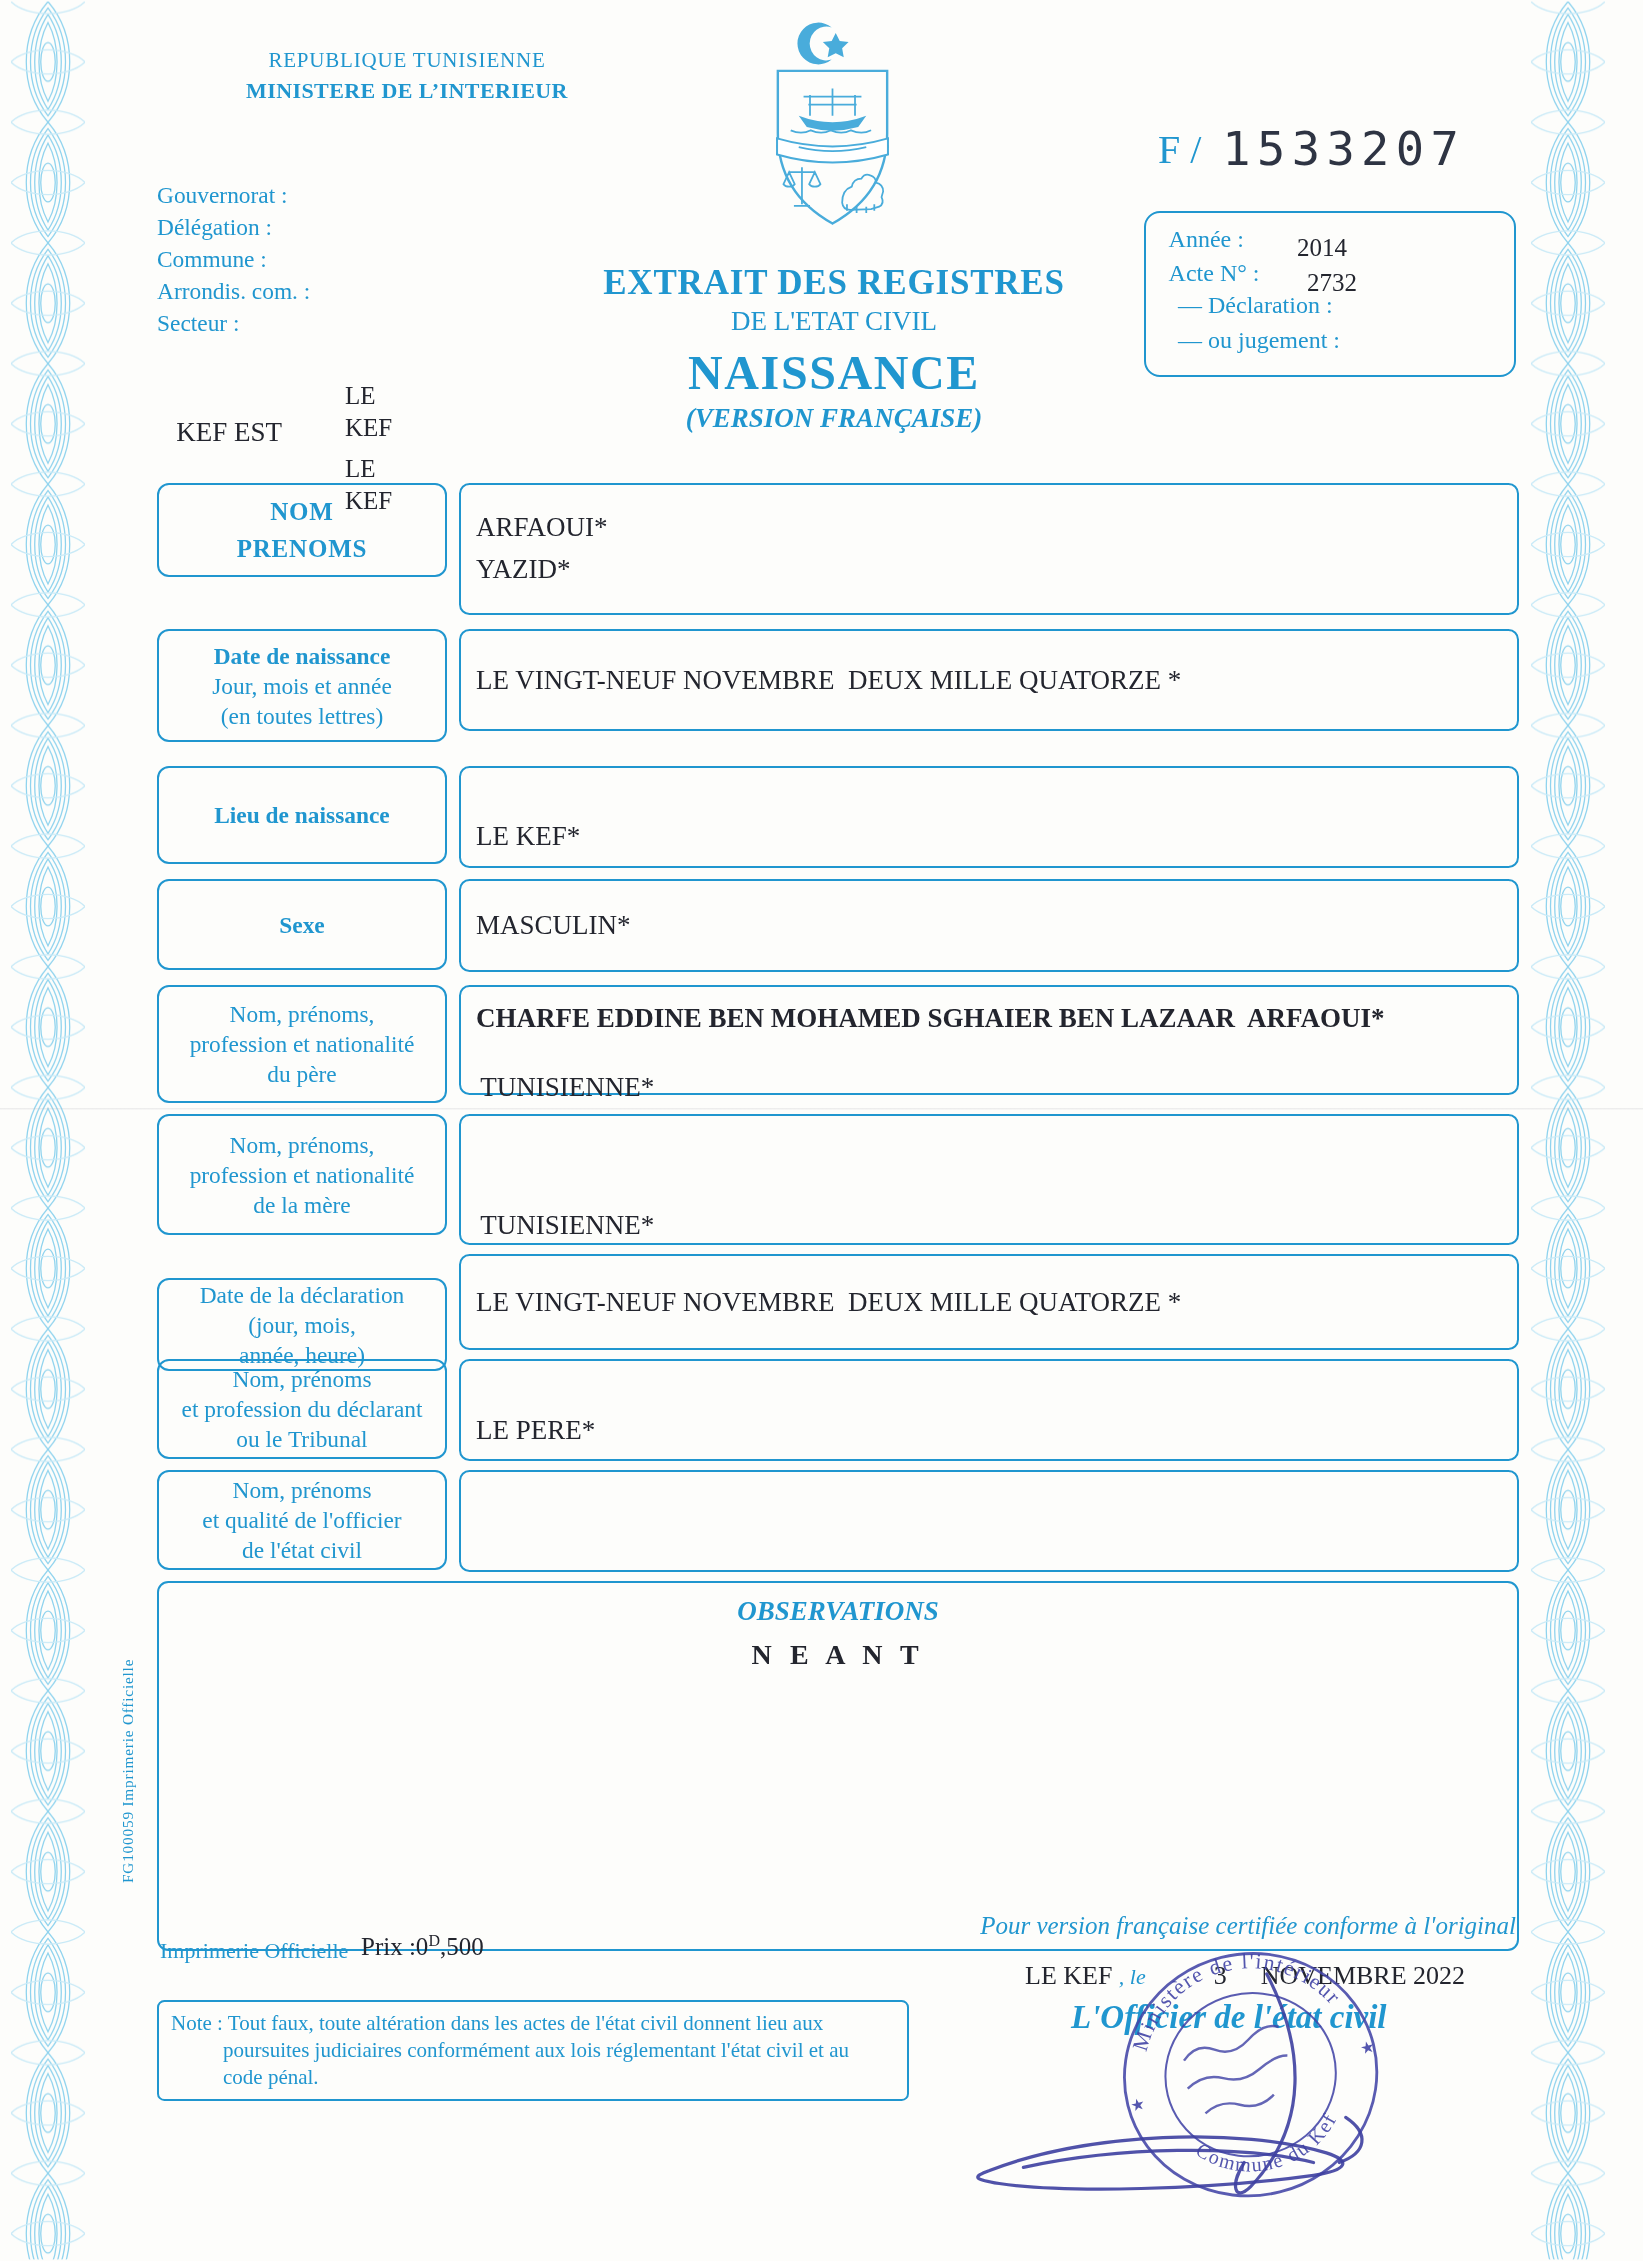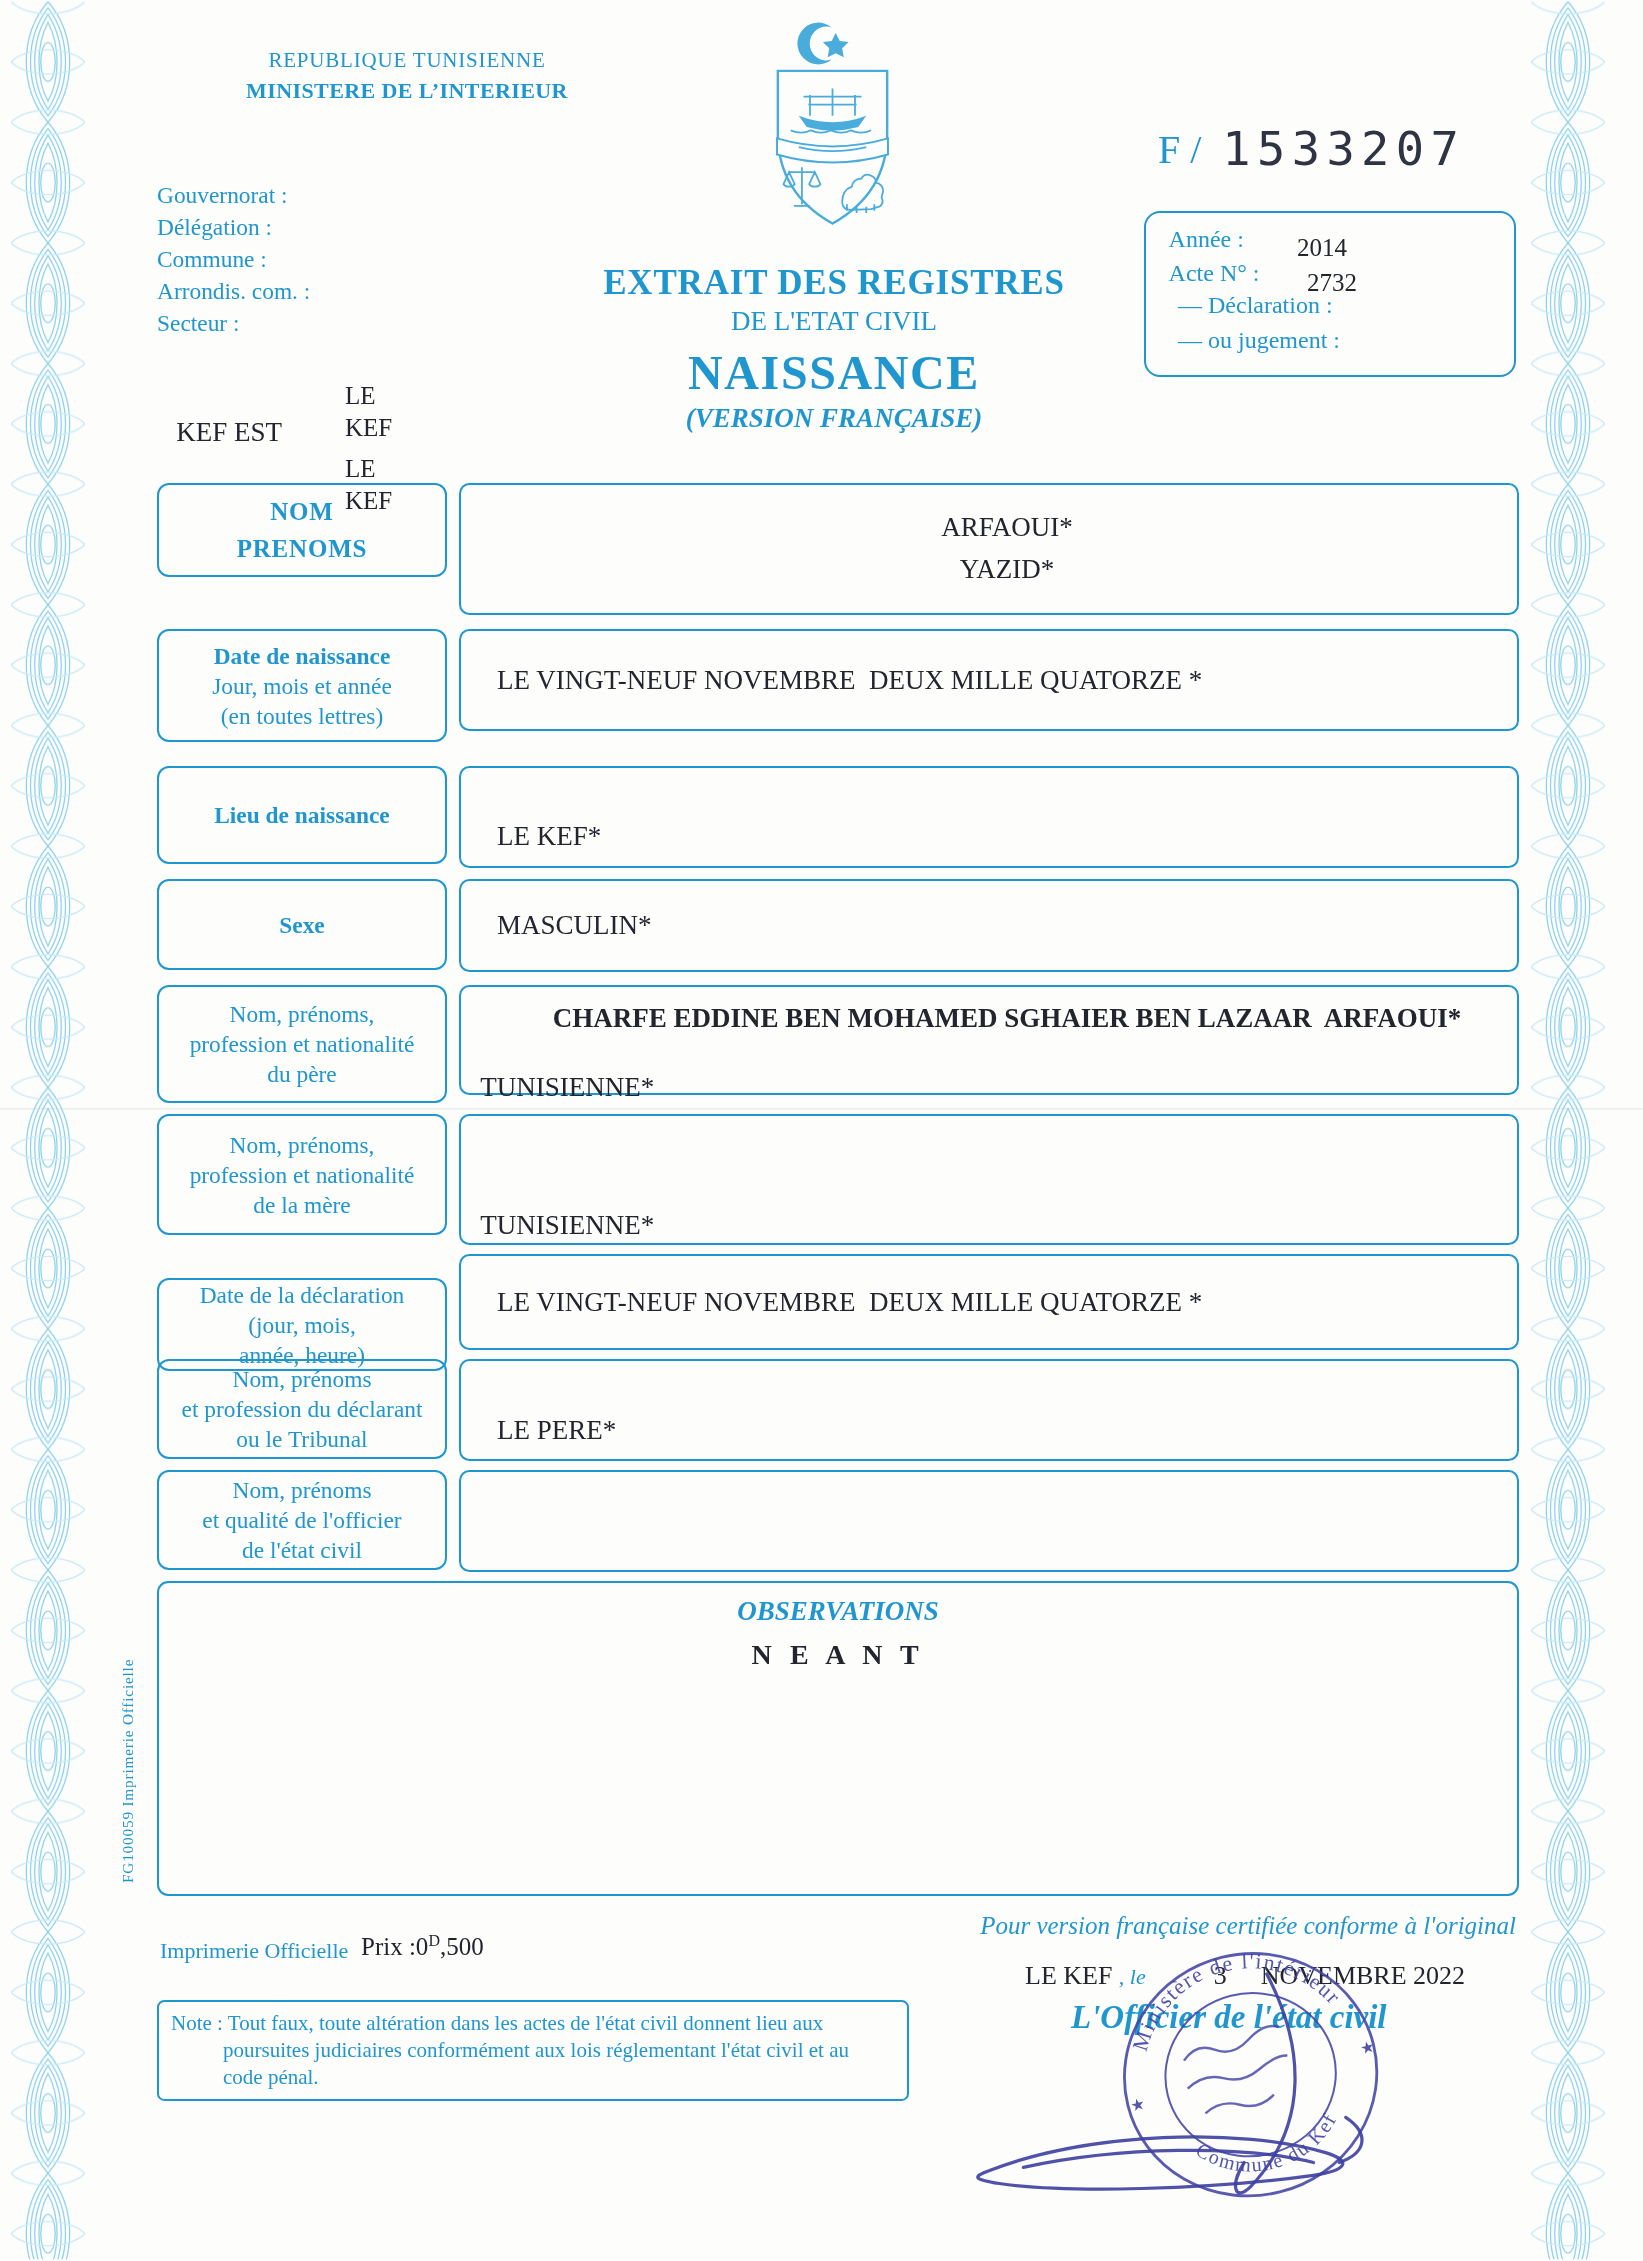--- a/index.html
+++ b/index.html
@@ -67,42 +67,42 @@
 
   
   .lbox{position:absolute;left:157px;width:290px;border:2.4px solid var(--accent);border-radius:12px;
         display:flex;flex-direction:column;align-items:center;justify-content:center;
         text-align:center;color:var(--accent);font-size:23.4px;line-height:30px;padding:0 8px;}
   .lmain{font-weight:bold;}
   .lmain:empty,.lsub:empty{display:none;}
   .lb1 .lmain{font-size:25px;line-height:37px;letter-spacing:0.8px;}
 
   .vbox{position:absolute;left:459px;width:1060px;border:2.4px solid var(--accent);border-radius:10.5px;font-size:27px;color:var(--ink);}
-  .vtext{padding-left:36px;text-align:center;}
+  .vtext{padding-left:15px;}
   .v2{position:absolute;left:19.3px;font-size:27px;color:var(--ink);}
 
   .lb1{top:483px;height:94px;text-align:center;}  .vb1{top:483px;height:132px;}
   .lb2{top:629px;height:113px;}  .vb2{top:629px;height:102px;display:flex;align-items:center;}
   .lb3{top:766px;height:98px;}  .vb3{top:766px;height:102px;display:flex;align-items:flex-end;}
   .lb4{top:879px;height:91px;} .vb4{top:879px;height:93px;display:flex;align-items:center;}
   .lb5{top:985px;height:118px;} .vb5{top:985px;height:110px;}
   .lb6{top:1114px;height:121px;} .vb6{top:1114px;height:131px;}
   .lb7{top:1254px;height:93px;margin-top:24px;} .vb7{top:1254px;height:96px;display:flex;align-items:center;}
   .lb8{top:1359px;height:100px;} .vb8{top:1359px;height:102px;display:flex;align-items:flex-end;}
   .lb9{top:1470px;height:100px;} .vb9{top:1470px;height:102px;}
 
   .vb1 .vtext{padding-top:21px;line-height:42px;}
   .vb3 .vtext{padding-bottom:14.5px;}
   .vb5 .vtext{padding-top:16px;font-weight:bold;}
   .vb6 .vtext{padding-top:19.3px;}
   .vb5 .v2{bottom:-9.7px;}
   .vb6 .v2{bottom:1.6px;}
   .vb8 .vtext{padding-bottom:13px;}
 
-  .obox{position:absolute;left:157px;top:1581px;width:1362px;height:315px;border:2.4px solid var(--accent);border-radius:11.3px;}
+  .obox{position:absolute;left:157px;top:1581px;width:1362px;height:370px;border:2.4px solid var(--accent);border-radius:11.3px;}
   .obs-title{position:absolute;left:0;top:13px;width:100%;text-align:center;color:var(--accent);font-size:27px;font-weight:bold;font-style:italic;}
   .obs-content{position:absolute;left:0;top:56px;width:100%;text-align:center;color:var(--ink);font-size:28px;font-weight:bold;letter-spacing:5.6px;}
 
   
   .imprimerie{left:160px;top:1938px;color:var(--accent);font-size:22px;}
   .prix{left:361px;top:1932px;color:var(--ink);font-size:25px;}
   .prix sup{font-size:16px;}
   .cert-line{left:886px;top:1912px;width:630px;text-align:right;color:var(--accent);font-style:italic;font-size:25px;}
   .place-date{left:1025px;top:1961px;font-size:26px;color:var(--ink);}
   .place-date .le{color:var(--accent);font-style:italic;font-size:22px;margin-left:6.4px;}

